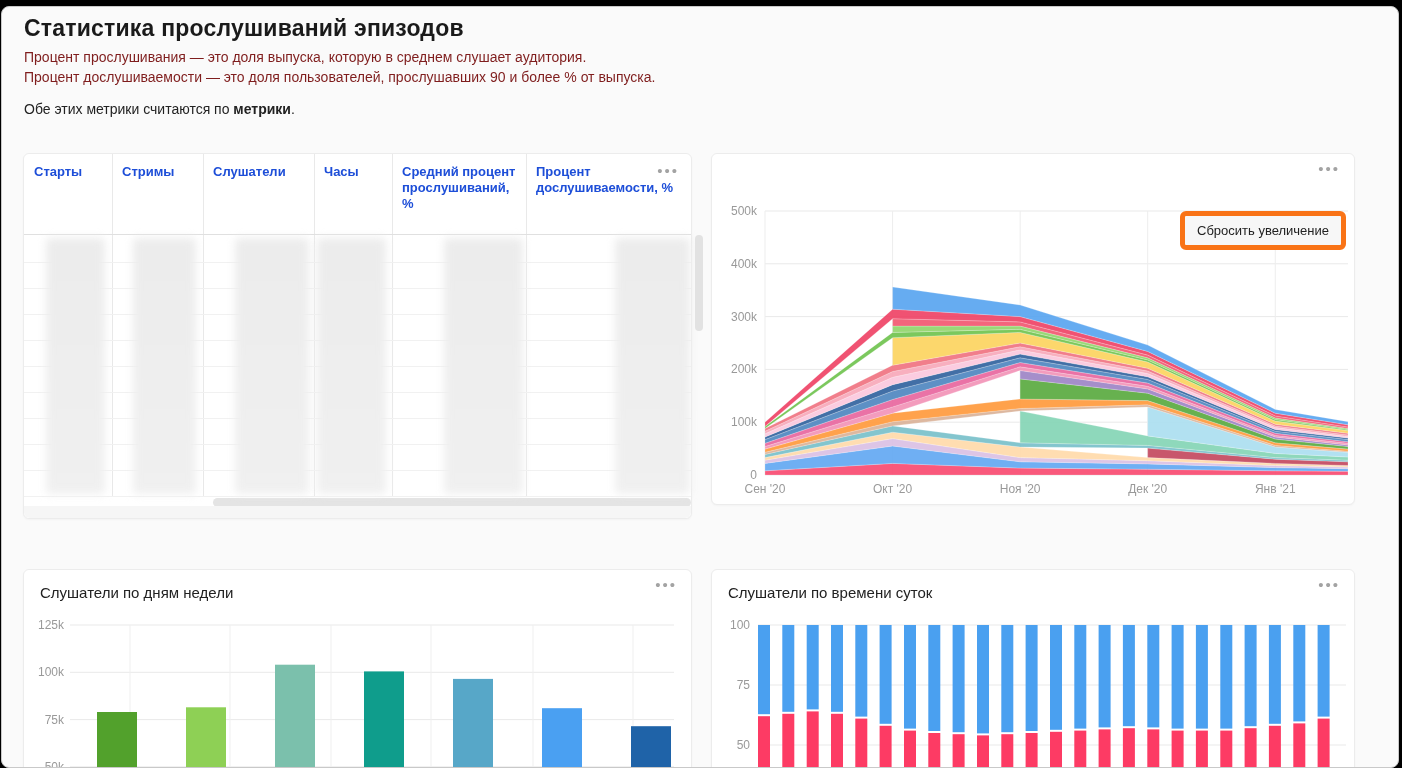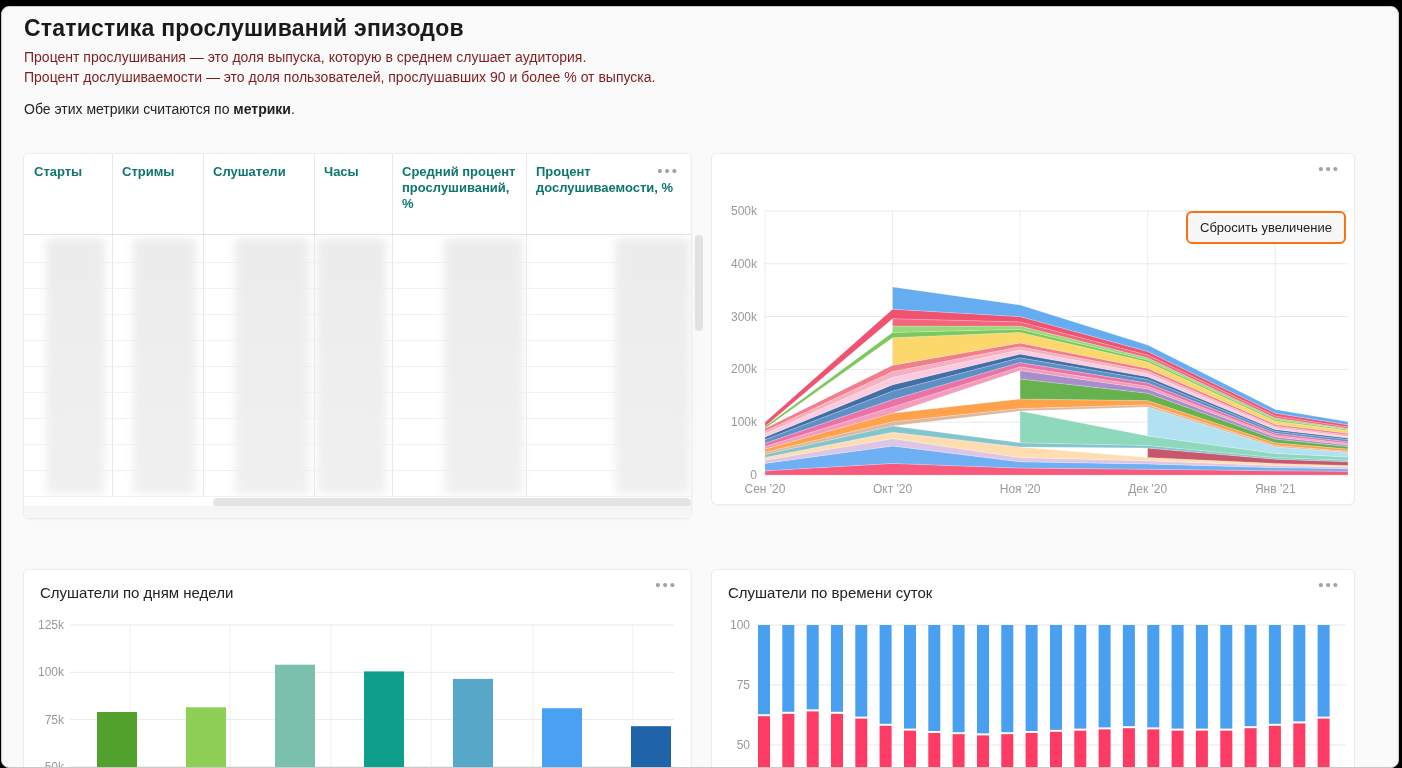--- a/index.html
+++ b/index.html
@@ -14,34 +14,34 @@
     box-shadow:0 1px 2px rgba(0,0,0,.03);}
   .table-card{left:21px;top:146px;width:669px;height:366px;}
   .episodes-card{left:709px;top:146px;width:644px;height:352px;}
   .weekday-card{left:21px;top:562px;width:669px;height:240px;}
   .daytime-card{left:709px;top:562px;width:644px;height:240px;}
   .card-title{position:absolute;left:16px;top:14px;font-size:15px;color:#222;}
   .dots{position:absolute;right:14px;top:6px;font-size:15px;letter-spacing:2px;color:#a3a3a3;cursor:pointer;user-select:none;}
   .table-card .dots{right:12px;top:8px;}
   .section-title{position:absolute;left:21px;top:514px;font-size:21px;font-weight:700;margin:0;}
   .th{position:absolute;top:0;height:80px;box-sizing:border-box;padding:10px 10px 0 10px;
-    font-size:13px;font-weight:700;color:#0f766e;line-height:16px;}
+    font-size:13px;font-weight:700;color:#1d4ed8;line-height:16px;}
   .vline{position:absolute;top:0;width:1px;height:342px;background:#e9e9e9;}
   .hline{position:absolute;left:0;width:667px;height:1px;background:#f1f1f1;}
   .hline.header{background:#e0e0e0;}
   .blur-col{position:absolute;top:84px;height:256px;background:linear-gradient(#ececec,#f0f0f0);
     border-radius:4px;filter:blur(4px);}
   .hscroll{position:absolute;left:189px;top:344px;width:478px;height:9px;background:#e4e4e4;border-radius:5px;}
   .tfooter{position:absolute;left:0;bottom:0;width:100%;height:12px;background:#f6f6f6;border-radius:0 0 6px 6px;}
   .vscroll{position:absolute;left:693px;top:228px;width:8px;height:96px;background:#e2e2e2;border-radius:4px;}
   svg{position:absolute;left:0;display:block;}
   #episodes-svg{top:40px;}
   #weekday-svg,#daytime-svg{top:36px;}
   svg text{font-family:"Liberation Sans","DejaVu Sans",sans-serif;}
-  .reset-btn{position:absolute;top:57px;right:8px;background:#f7f7f7;border:2px solid #f97316;border-radius:6px;
+  .reset-btn{position:absolute;top:57px;right:8px;background:#f7f7f7;border:5px solid #f97316;border-radius:6px;
     padding:7px 12px;font-size:13px;color:#222;font-family:"Liberation Sans","DejaVu Sans",sans-serif;cursor:pointer;}
 </style>
 </head>
 <body>
 
 <div class="screen">
 
   <h1 class="page-title">Статистика прослушиваний эпизодов</h1>
 
   <div class="desc">

